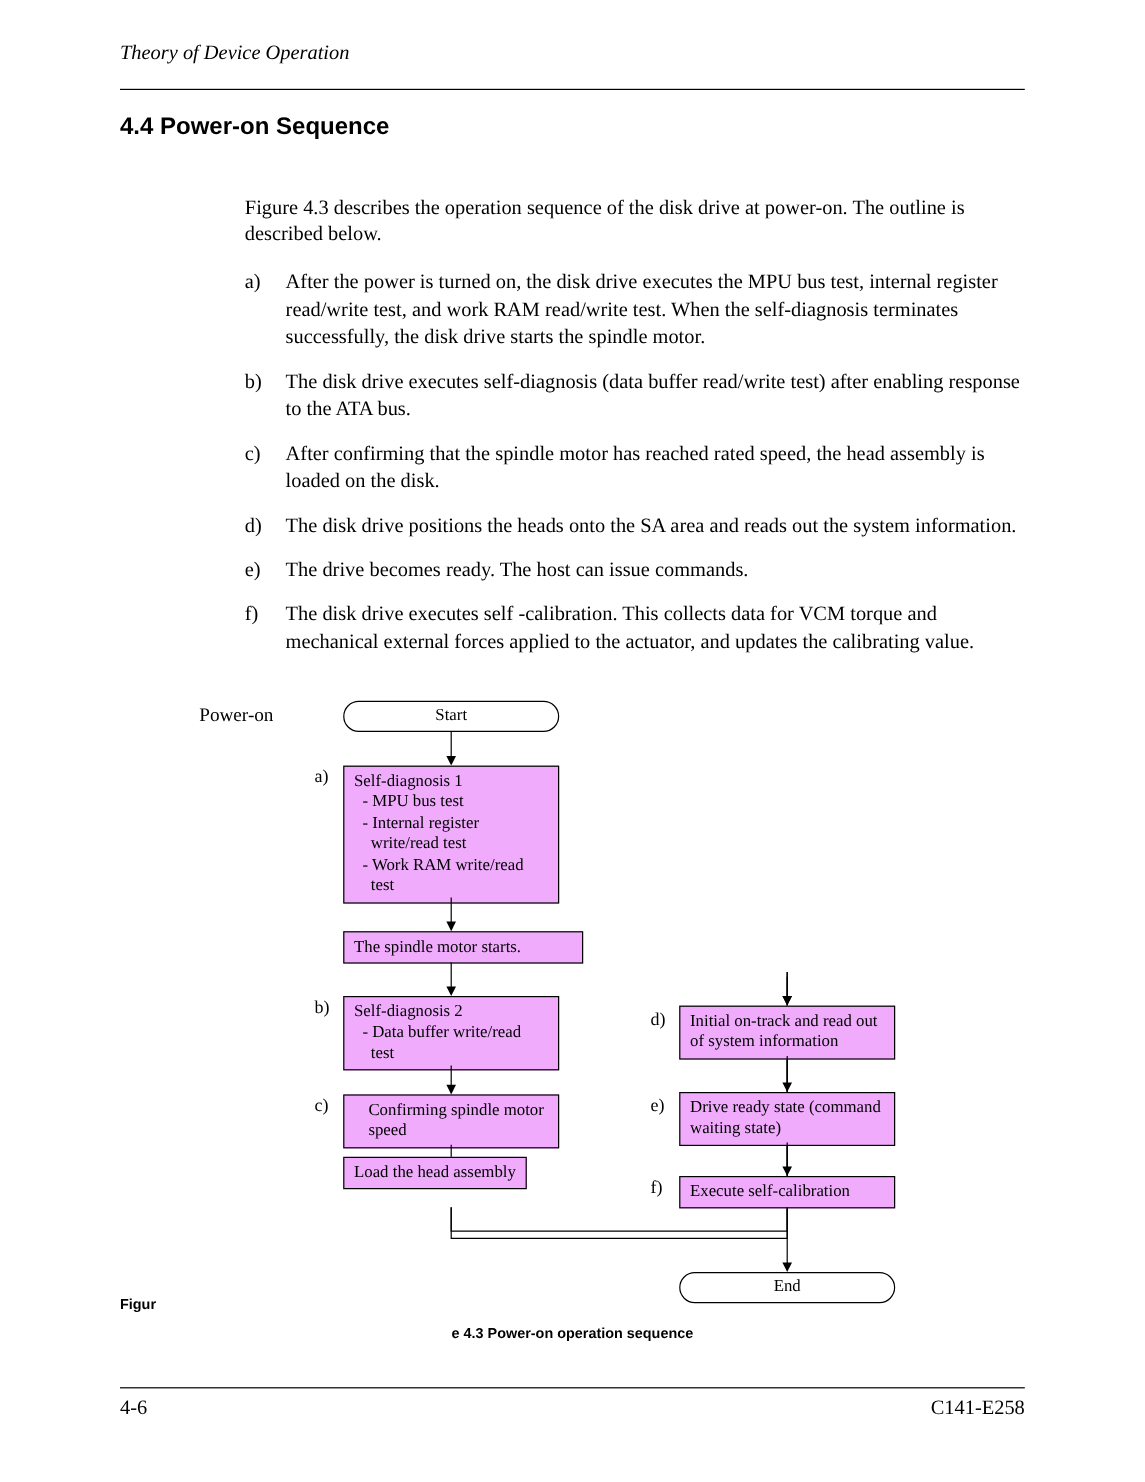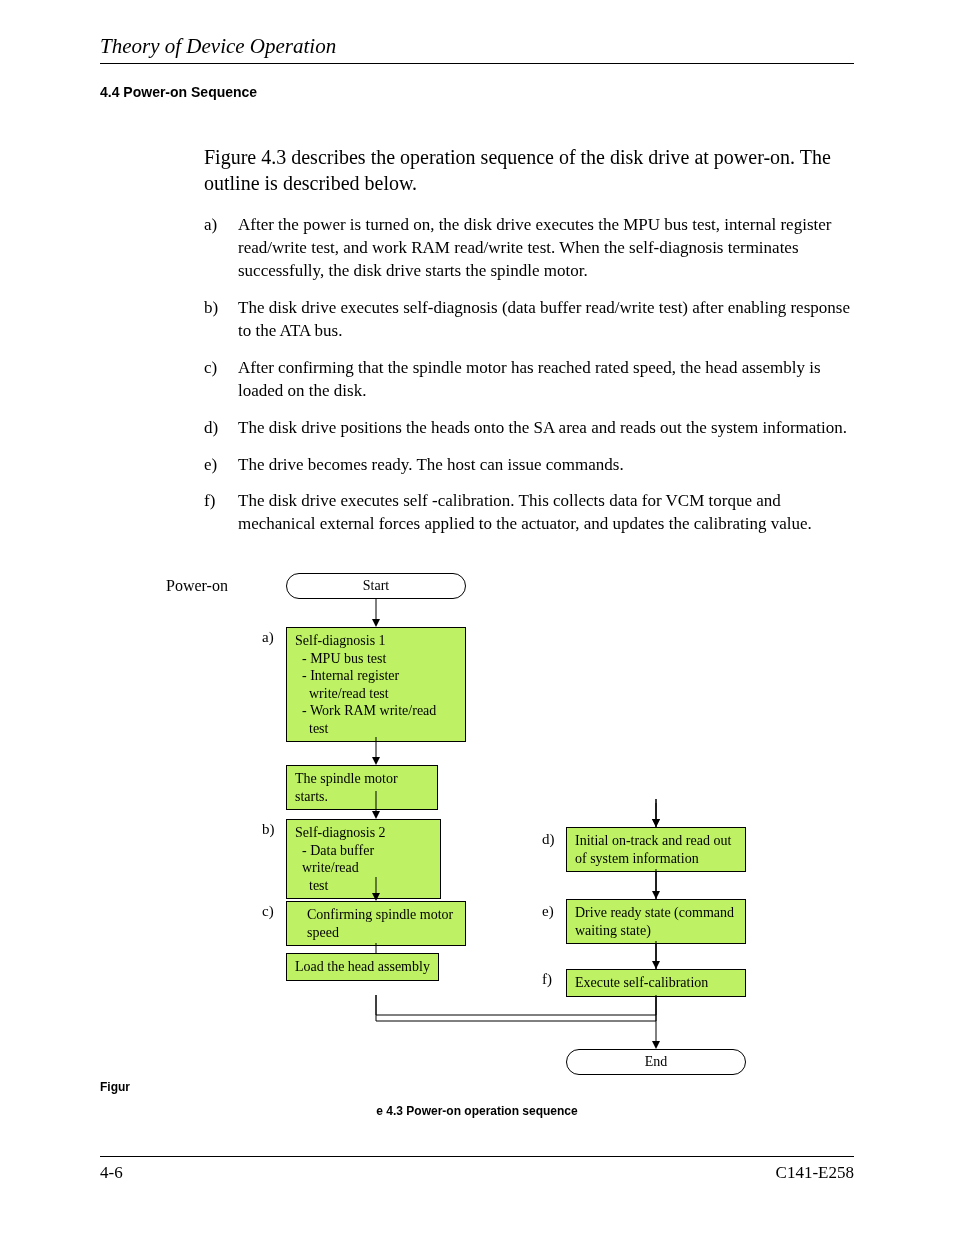--- a/index.html
+++ b/index.html
@@ -8,36 +8,36 @@
     font-size: 16px;
     color: #000;
     background: #fff;
     width: 954px;
     height: 1235px;
     position: relative;
     padding: 34px 100px 0 100px;
   }
   .header-title {
     font-style: italic;
-    font-size: 21px;
-    padding-bottom: 4px;
+    font-size: 17px;
+    padding-bottom: 20px;
     border-bottom: 1px solid #000;
     margin-bottom: 20px;
   }
   .section-heading {
     font-family: Arial, Helvetica, sans-serif;
     font-weight: bold;
-    font-size: 14px;
+    font-size: 20px;
     margin-bottom: 18px;
   }
   .body {
     padding-left: 104px;
   }
   .intro {
-    font-size: 20px;
+    font-size: 17px;
     line-height: 1.3;
     margin-bottom: 18px;
     margin-top: 44px;
   }
   .item-row {
     display: flex;
     margin-bottom: 14px;
     font-size: 17px;
     line-height: 1.35;
   }
@@ -55,21 +55,21 @@
     font-size: 14px;
   }
   .fc-poweron {
     position: absolute;
     left: 0; top: 4px;
     font-size: 16px;
   }
   .fc-box {
     position: absolute;
     border: 1px solid #000;
-    background: #bef264;
+    background: #f0abfc;
     padding: 4px 8px;
     font-size: 14px;
     line-height: 1.25;
   }
   .fc-term {
     position: absolute;
     border: 1px solid #000;
     border-radius: 16px;
     padding: 4px 8px;
     text-align: center;
@@ -166,29 +166,29 @@
     <div class="fc-sub2">write/read test</div>
     <div class="fc-sub">- Work RAM write/read</div>
     <div class="fc-sub2">test</div>
   </div>
 
   <svg class="arrow" style="left:205px; top:164px;" width="10" height="28">
     <line x1="5" y1="0" x2="5" y2="22" stroke="#000"></line>
       <polygon class="arrowhead" points="5,28 1,20 9,20"></polygon>
   </svg>
 
-  <div class="fc-box" style="left:120px; top:192px; width:152px;">The spindle motor starts.</div>
+  <div class="fc-box" style="left:120px; top:192px; width:200px;">The spindle motor starts.</div>
 
   <svg class="arrow" style="left:205px; top:218px;" width="10" height="28">
     <line x1="5" y1="0" x2="5" y2="22" stroke="#000"></line>
       <polygon class="arrowhead" points="5,28 1,20 9,20"></polygon>
   </svg>
 
   <div class="fc-letter" style="left:96px; top:248px;">b)</div>
-  <div class="fc-box" style="left:120px; top:246px; width:155px;">
+  <div class="fc-box" style="left:120px; top:246px; width:180px;">
     <div>Self-diagnosis 2</div>
     <div class="fc-sub">- Data buffer write/read</div>
     <div class="fc-sub2">test</div>
   </div>
 
   <svg class="arrow" style="left:205px; top:304px;" width="10" height="24">
     <line x1="5" y1="0" x2="5" y2="18" stroke="#000"></line>
       <polygon class="arrowhead" points="5,24 1,16 9,16"></polygon>
   </svg>
 

